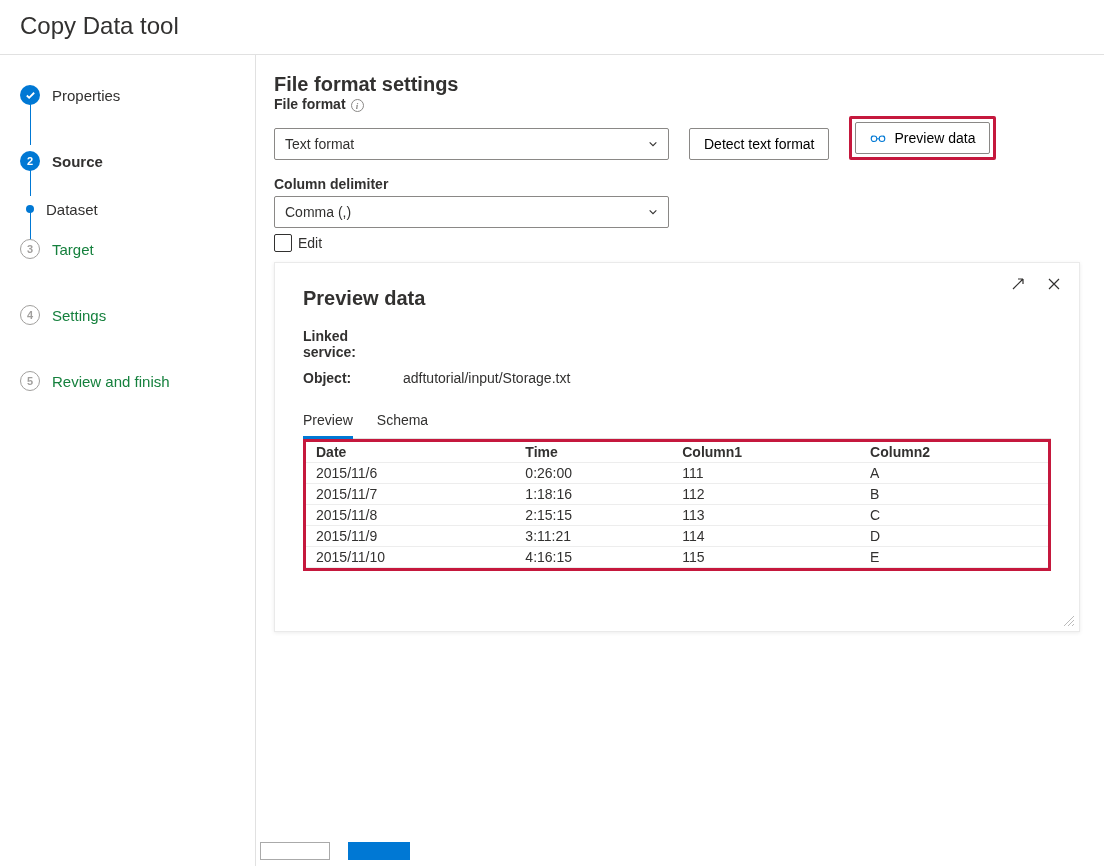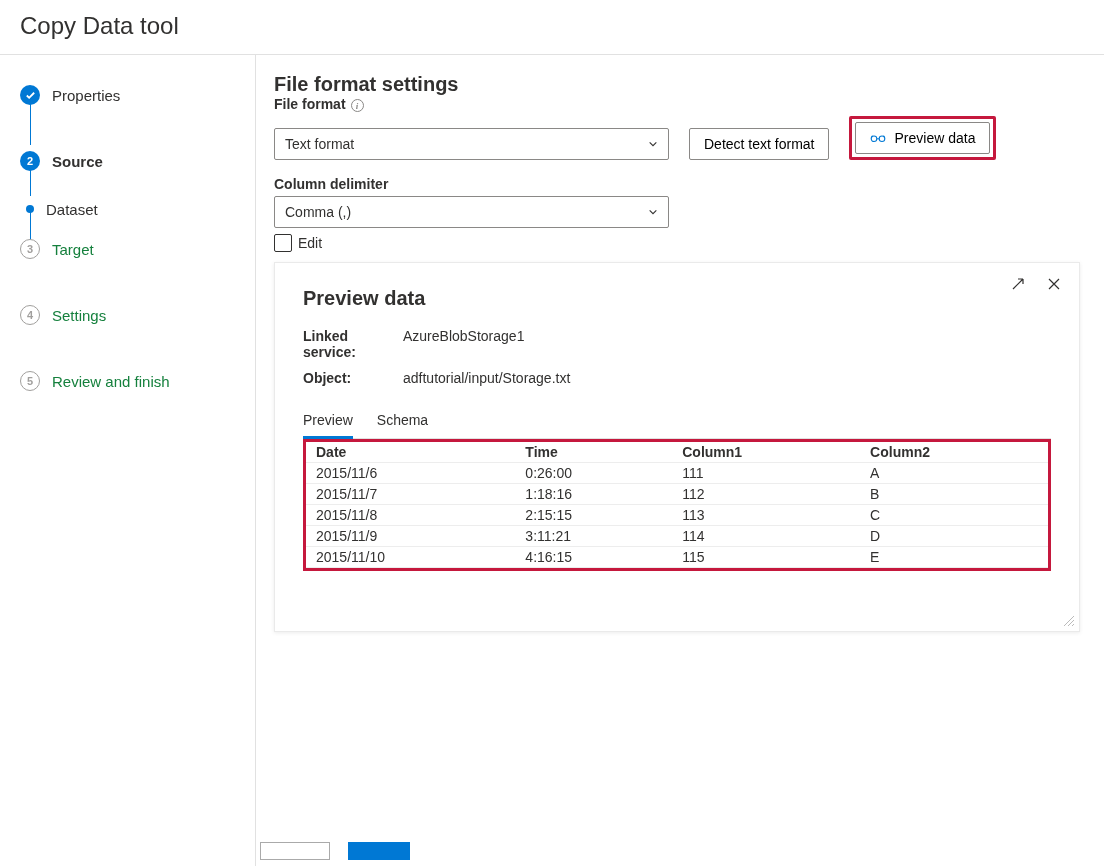--- a/index.html
+++ b/index.html
@@ -277,21 +277,20 @@
           <svg width="14" height="14" viewBox="0 0 14 14">
               <path d="M2 2l10 10M12 2L2 12" stroke="#323130" stroke-width="1.2"></path>
             </svg>
         </div>
       </div>
 
       <div class="panel-title">Preview data</div>
 
       <div class="meta-row">
         <div class="meta-label">Linked service:</div>
-        <div>AzureBlobStorage1</div>
       </div>
       <div class="meta-row">
         <div class="meta-label">Object:</div>
         <div>adftutorial/input/Storage.txt</div>
       </div>
 
       <div class="tabs">
         <div class="tab active">Preview</div>
         <div class="tab">Schema</div>
       </div>

